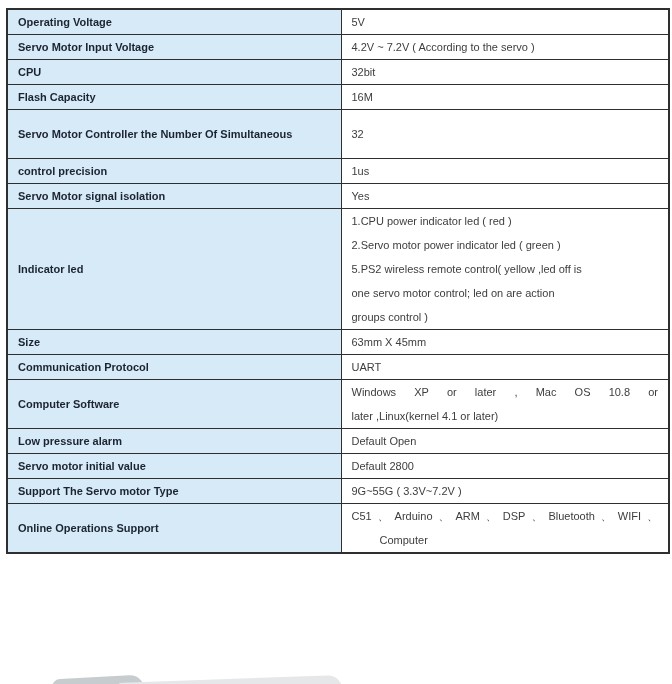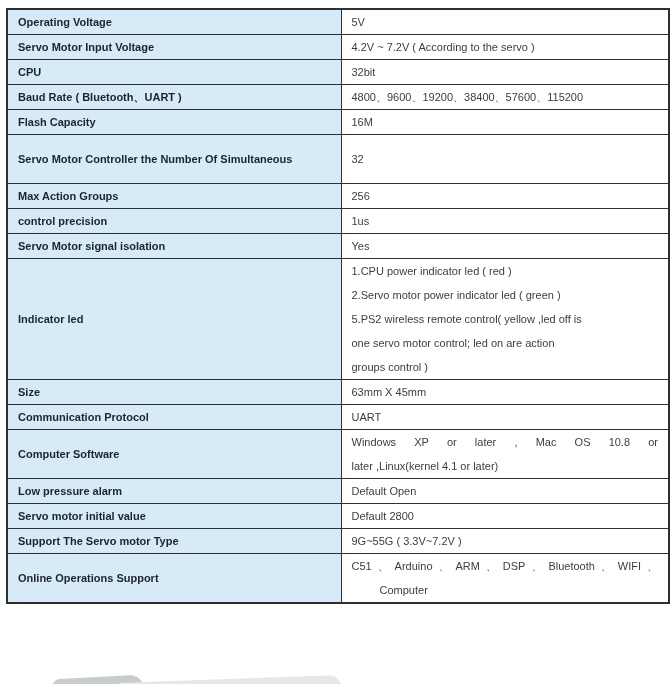--- a/index.html
+++ b/index.html
@@ -111,41 +111,29 @@
             <div class="line">4.2V ~ 7.2V ( According to the servo )</div>
           </td>
       </tr>
       <tr class="h1">
         <td class="label">CPU</td>
         <td class="value">
             <div class="line">32bit</div>
           </td>
       </tr>
       <tr class="h1">
-        <td class="label">Baud Rate ( Bluetooth、UART )</td>
-        <td class="value">
-            <div class="line">4800、9600、19200、38400、57600、115200</div>
-          </td>
-      </tr>
-      <tr class="h1">
         <td class="label">Flash Capacity</td>
         <td class="value">
             <div class="line">16M</div>
           </td>
       </tr>
       <tr class="h2">
         <td class="label">Servo Motor Controller the Number Of Simultaneous</td>
         <td class="value">
             <div class="line">32</div>
-          </td>
-      </tr>
-      <tr class="h1">
-        <td class="label">Max Action Groups</td>
-        <td class="value">
-            <div class="line">256</div>
           </td>
       </tr>
       <tr class="h1">
         <td class="label">control precision</td>
         <td class="value">
             <div class="line">1us</div>
           </td>
       </tr>
       <tr class="h1">
         <td class="label">Servo Motor signal isolation</td>

